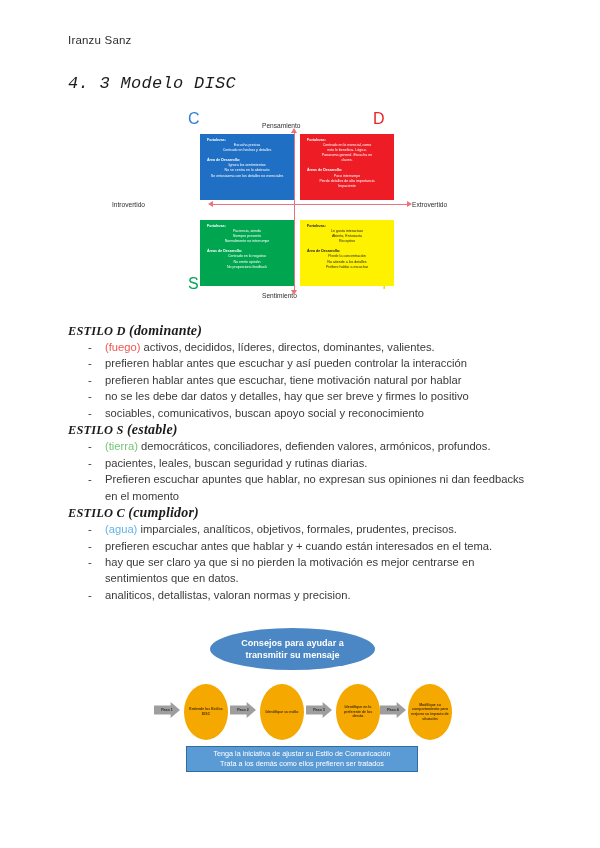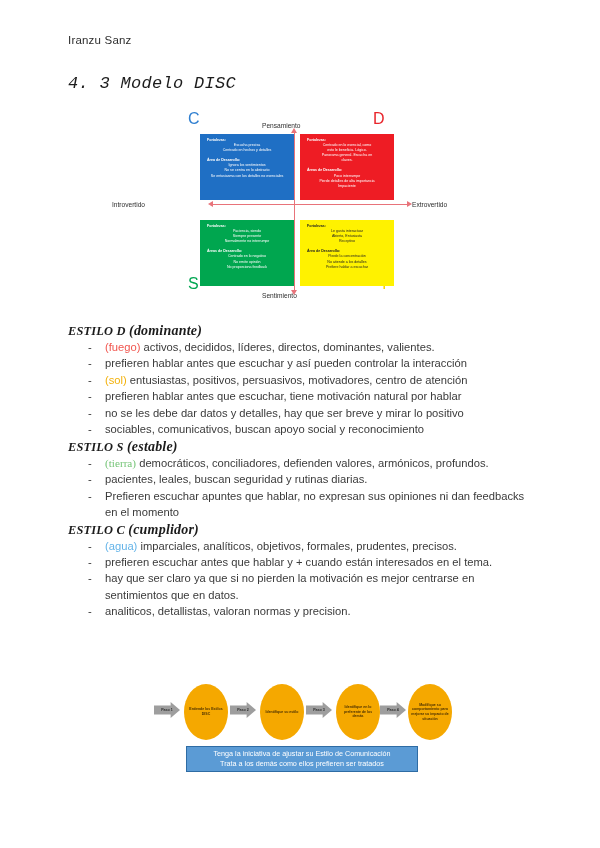--- a/index.html
+++ b/index.html
@@ -145,21 +145,21 @@
     color: #3a3a3a;
   }
   ul.bullets li::before {
     content: "-";
     position: absolute;
     left: 20px;
     color: #3a3a3a;
   }
   .tag-fuego  { color: #f1564f; }
   .tag-sol    { color: #f2b10b; }
-  .tag-tierra { color: #74c476; font-family: Liberation Serif, serif; }
+  .tag-tierra { color: #74c476; }
   .tag-agua   { color: #63b3e8; }
 
   
   .flow {
     position: absolute;
     left: 140px;
     top: 628px;
     width: 330px;
     height: 150px;
   }
@@ -319,23 +319,22 @@
 
   <div class="body-text">
 
     <div class="style-head"><span>ESTILO D </span><span class="sub">(dominante)</span></div>
     <ul class="bullets">
       <li><span class="tag-fuego">(fuego)</span><span> activos, decididos, líderes, directos, dominantes, valientes.</span></li>
       <li><span>prefieren hablar antes que escuchar y así pueden controlar la interacción</span></li>
     </ul>
 
     <ul class="bullets">
-      <li><span class="tag-sol">(sol)</span><span> entusiastas, positivos, persuasivos, motivadores, centro de atención</span></li>
       <li><span>prefieren hablar antes que escuchar, tiene motivación natural por hablar</span></li>
-      <li><span>no se les debe dar datos y detalles, hay que ser breve y mirar lo positivo</span></li>
+      <li><span>no se les debe dar datos y detalles, hay que ser breve y firmes lo positivo</span></li>
       <li><span>sociables, comunicativos, buscan apoyo social y reconocimiento</span></li>
     </ul>
 
     <div class="style-head"><span>ESTILO S </span><span class="sub">(estable)</span></div>
     <ul class="bullets">
       <li><span class="tag-tierra">(tierra)</span><span> democráticos, conciliadores, defienden valores, armónicos, profundos.</span></li>
       <li><span>pacientes, leales, buscan seguridad y rutinas diarias.</span></li>
       <li><span>Prefieren escuchar apuntes que hablar, no expresan sus opiniones ni dan feedbacks en el momento</span></li>
     </ul>
 
@@ -343,20 +342,24 @@
     <ul class="bullets">
       <li><span class="tag-agua">(agua)</span><span> imparciales, analíticos, objetivos, formales, prudentes, precisos.</span></li>
       <li><span>prefieren escuchar antes que hablar y + cuando están interesados en el tema.</span></li>
       <li><span>hay que ser claro ya que si no pierden la motivación es mejor centrarse en sentimientos que en datos.</span></li>
       <li><span>analiticos, detallistas, valoran normas y precision.</span></li>
     </ul>
   </div>
 
   <div class="flow">
 
+    <div class="flow-ellipse">
+      <span>Consejos para ayudar a</span>
+      <span>transmitir su mensaje</span>
+    </div>
 
     <div class="arrow a1">Paso 1</div>
     <div class="circle c1">Entiende los Estilos DISC</div>
 
     <div class="arrow a2">Paso 2</div>
     <div class="circle c2">Identifique su estilo</div>
 
     <div class="arrow a3">Paso 3</div>
     <div class="circle c3">Identifique en lo preferente de los demás</div>
 

